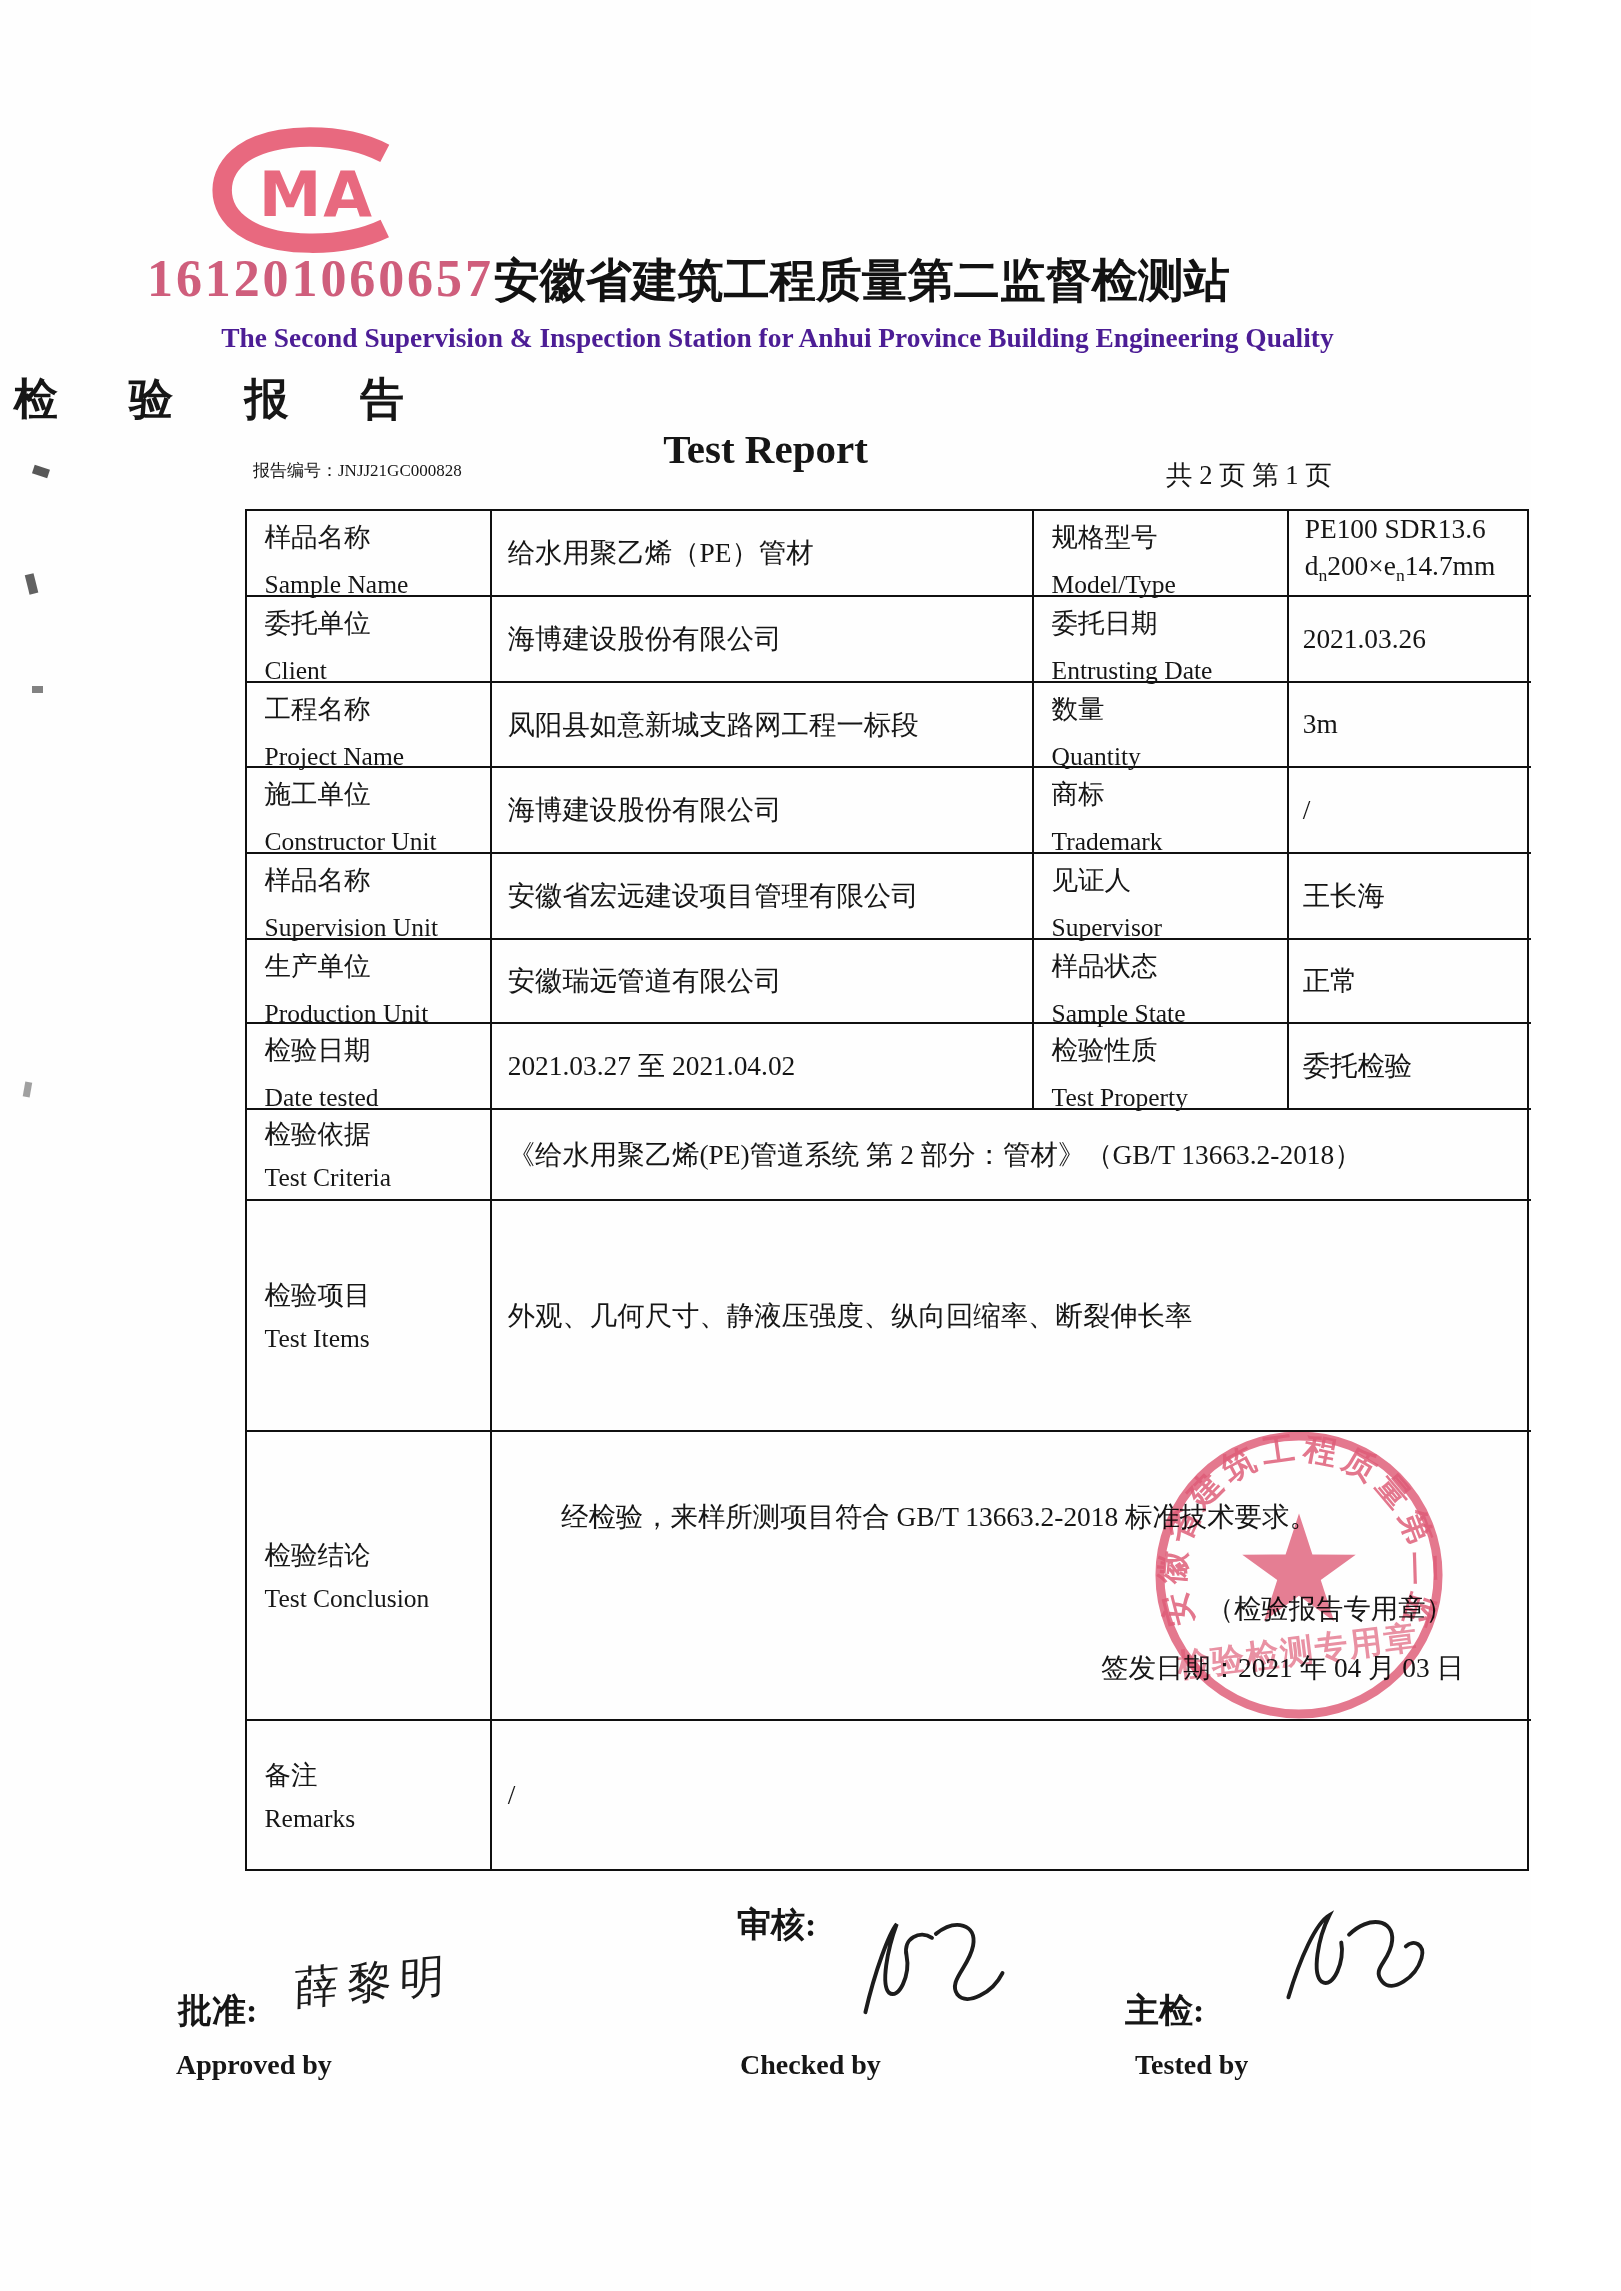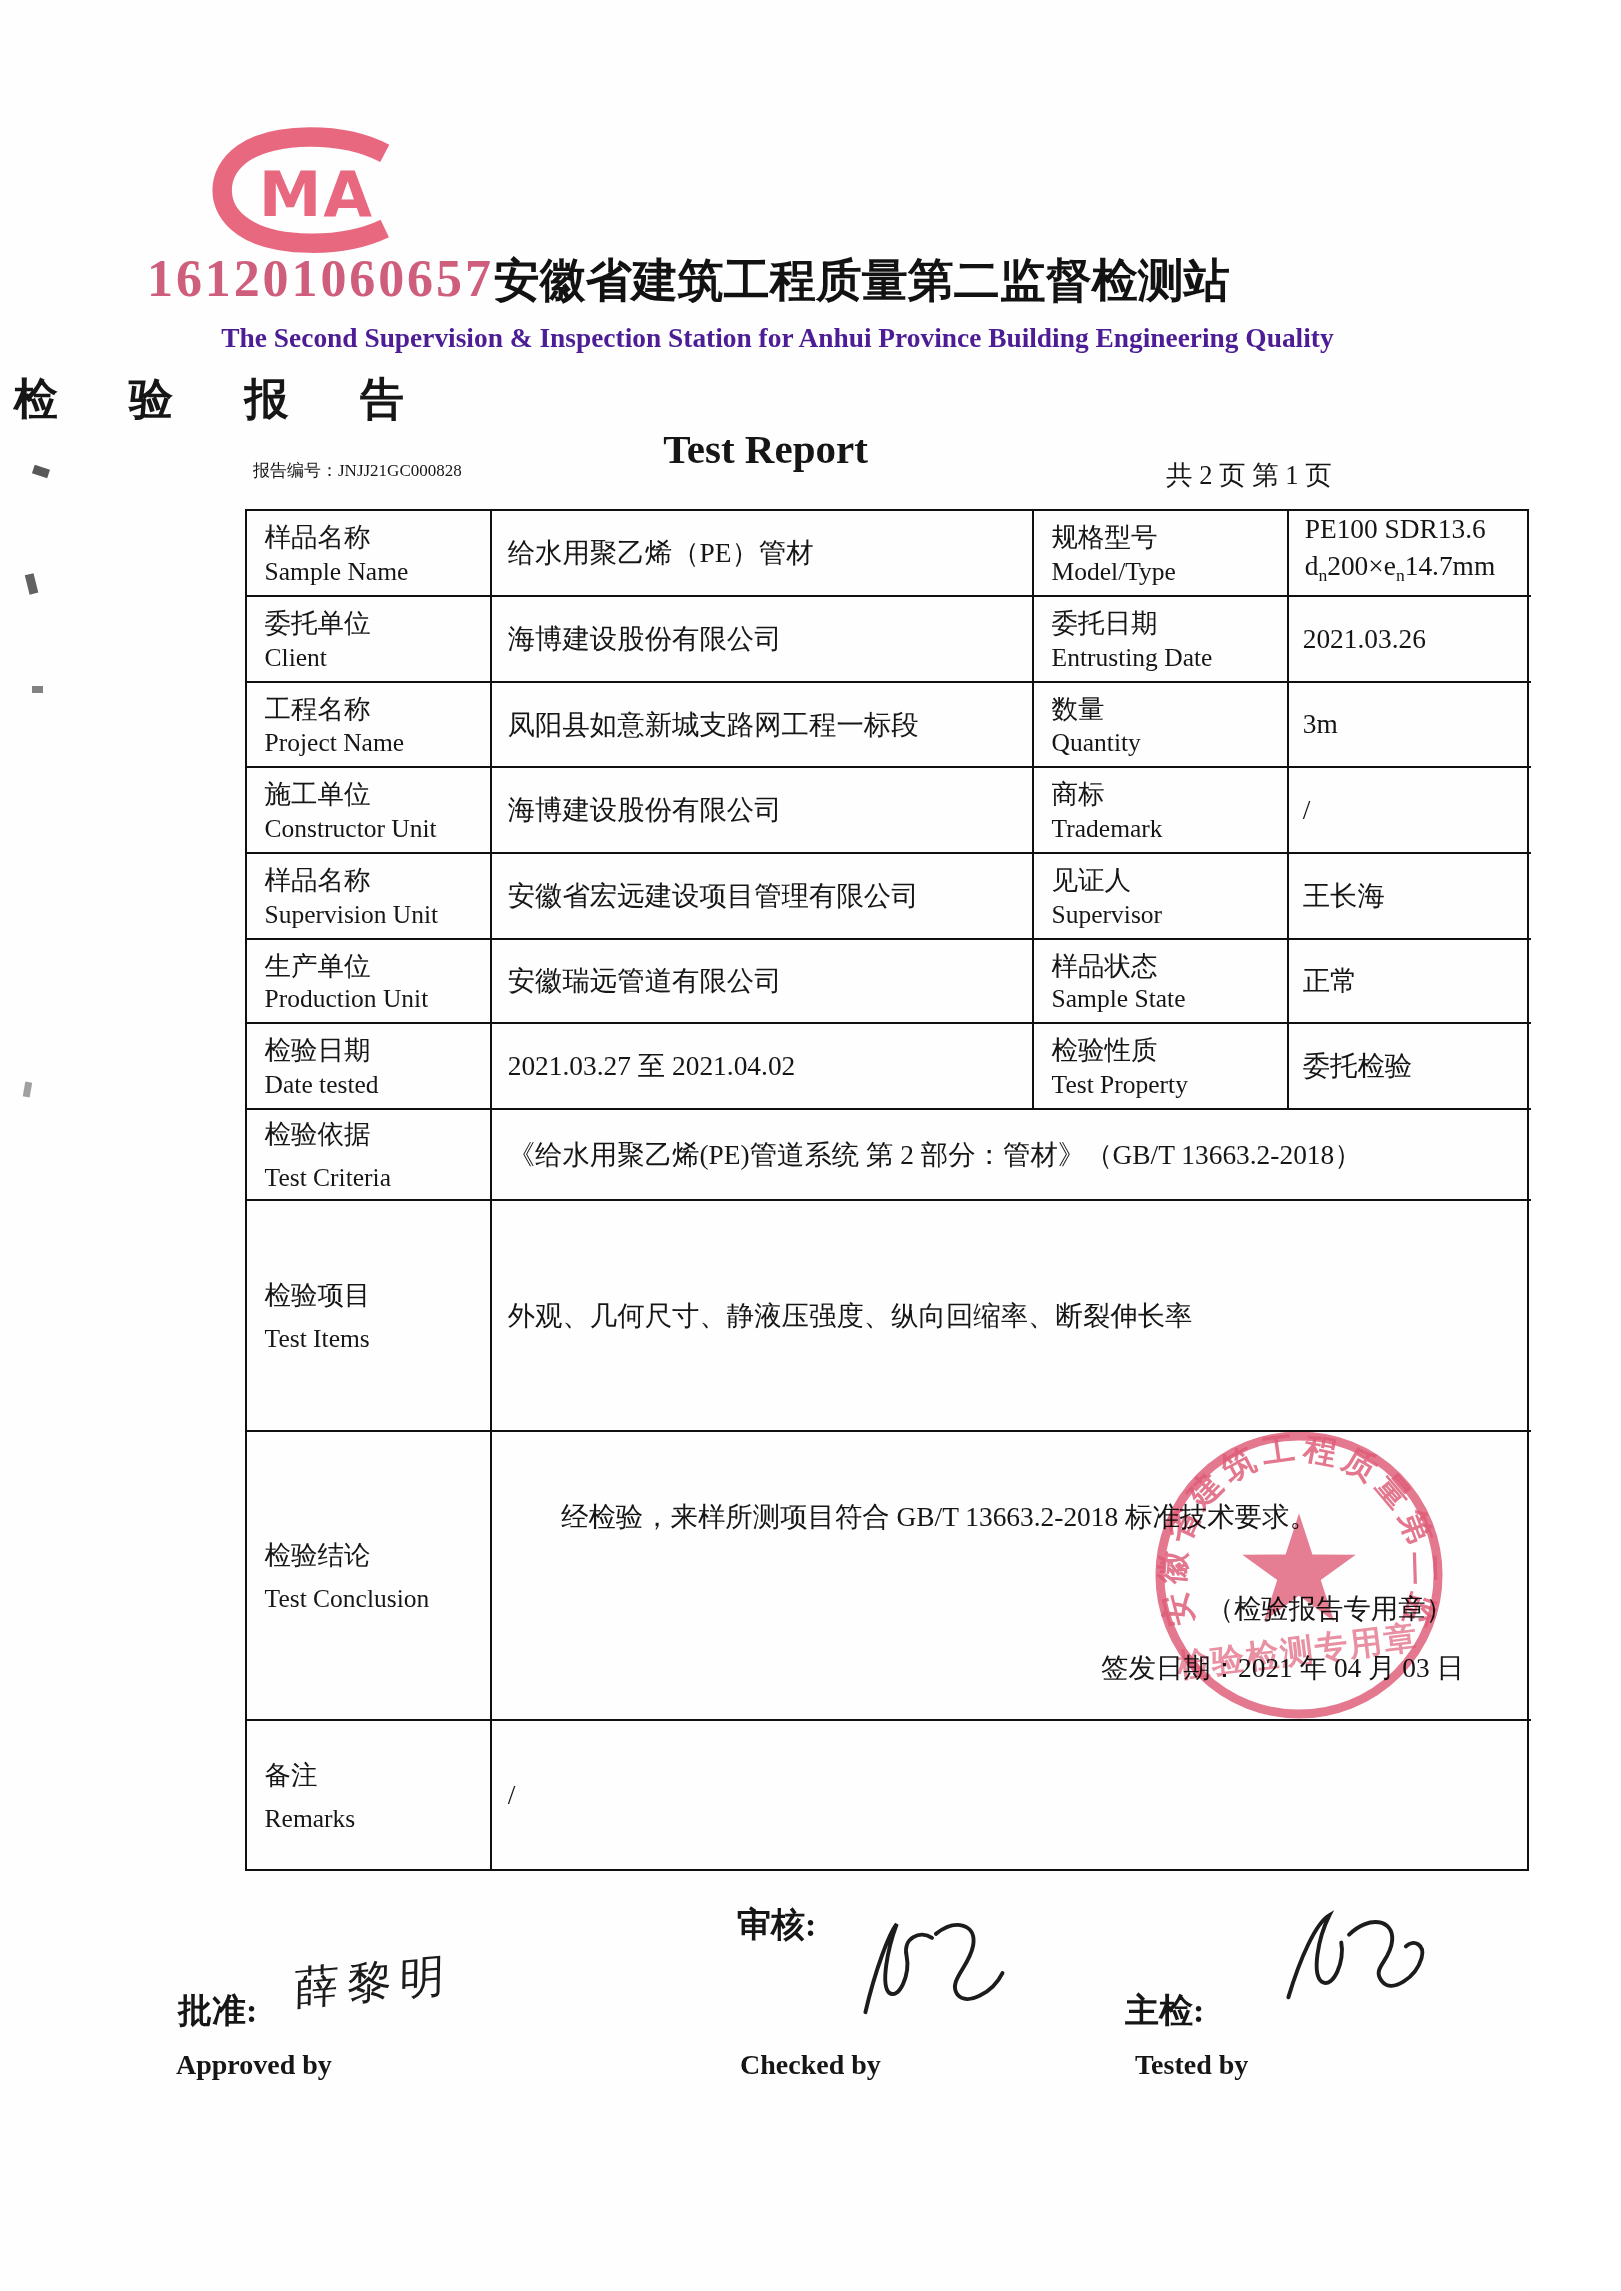--- a/index.html
+++ b/index.html
@@ -31,21 +31,21 @@
     grid-template-columns:245px 542px 255px 242px;
     grid-template-rows:86px 86px 85px 86px 86px 84px 86px 91px 231px 289px 148px;
     border:2px solid #101010;border-bottom-width:2.9px;
     box-sizing:border-box;
     background:transparent;
   }
   .cell{border-right:2px solid #101010;border-bottom:2px solid #101010;box-sizing:border-box;min-width:0;}
   .cell.c4{border-right:none;}
   .cell.rb{border-bottom:none;}
   .cell.thick-b{border-bottom-width:2.9px;}
-  .lbl{display:flex;flex-direction:column;padding:7.8px 3.9px 7.8px 17.6px;}
+  .lbl{display:flex;flex-direction:column;padding:7.8px 3.9px 7.8px 17.6px;gap:15px;}
   .lbl.sb{justify-content:space-between;}
   .lbl.cc{justify-content:center;gap:11px;}
   .lbl .cn{font-size:26.5px;}
   .lbl .en{font-size:25.5px;}
   .val{display:flex;align-items:center;padding-left:15.7px;font-size:27.4px;}
   .val.indent{padding-left:13.7px;}
   .model{flex-direction:column;align-items:flex-start;justify-content:center;gap:7.8px;line-height:29px;}
   .model sub{font-size:17.6px;}
   .span3{grid-column:2/5;border-right:none;}
   .conclusion-cell{position:relative;display:block;padding:0;}

